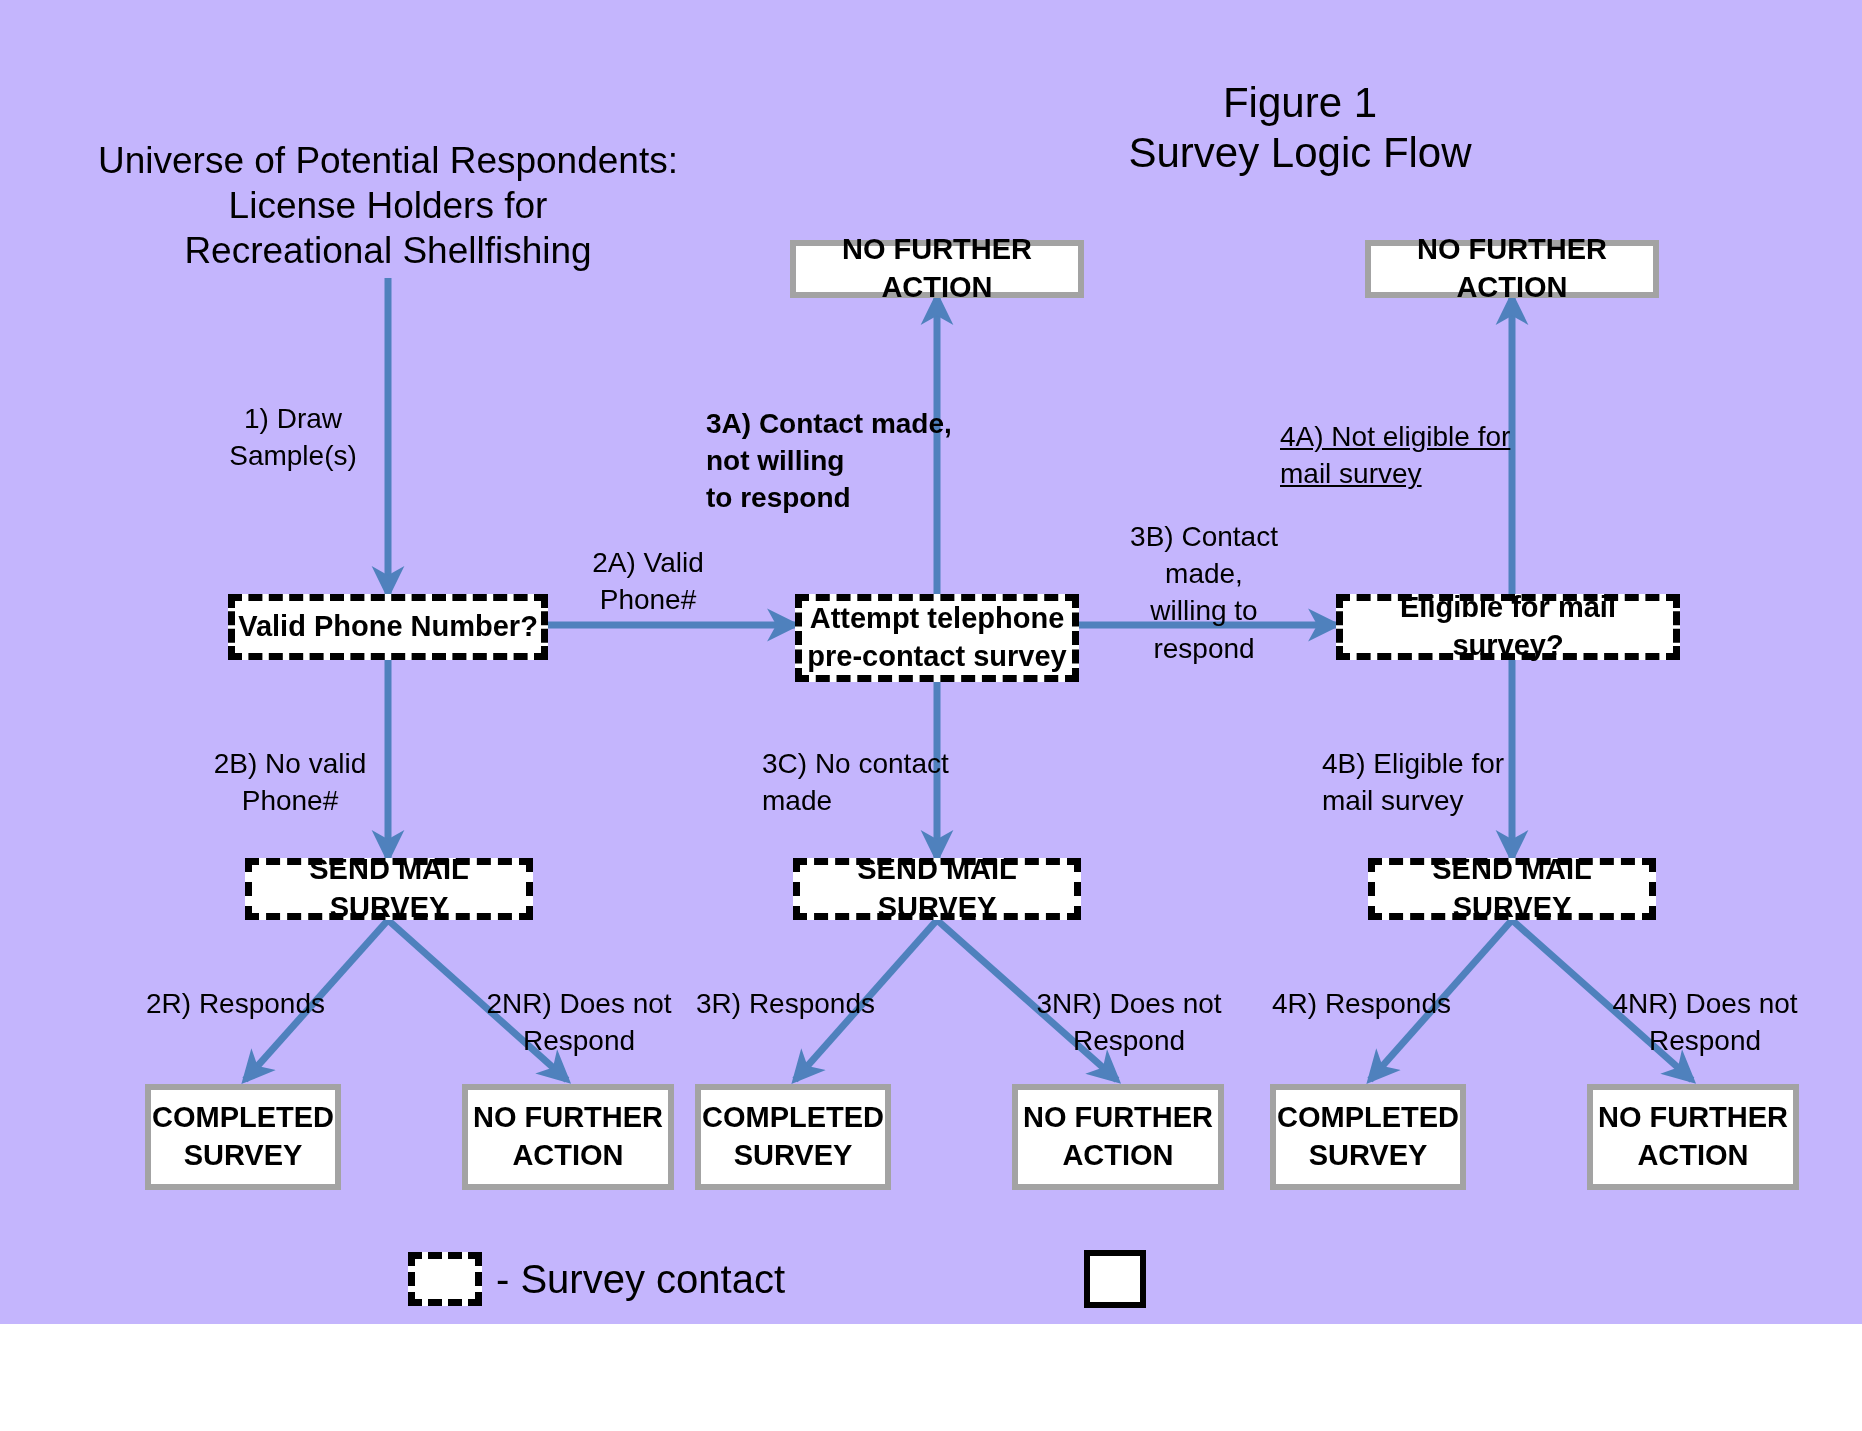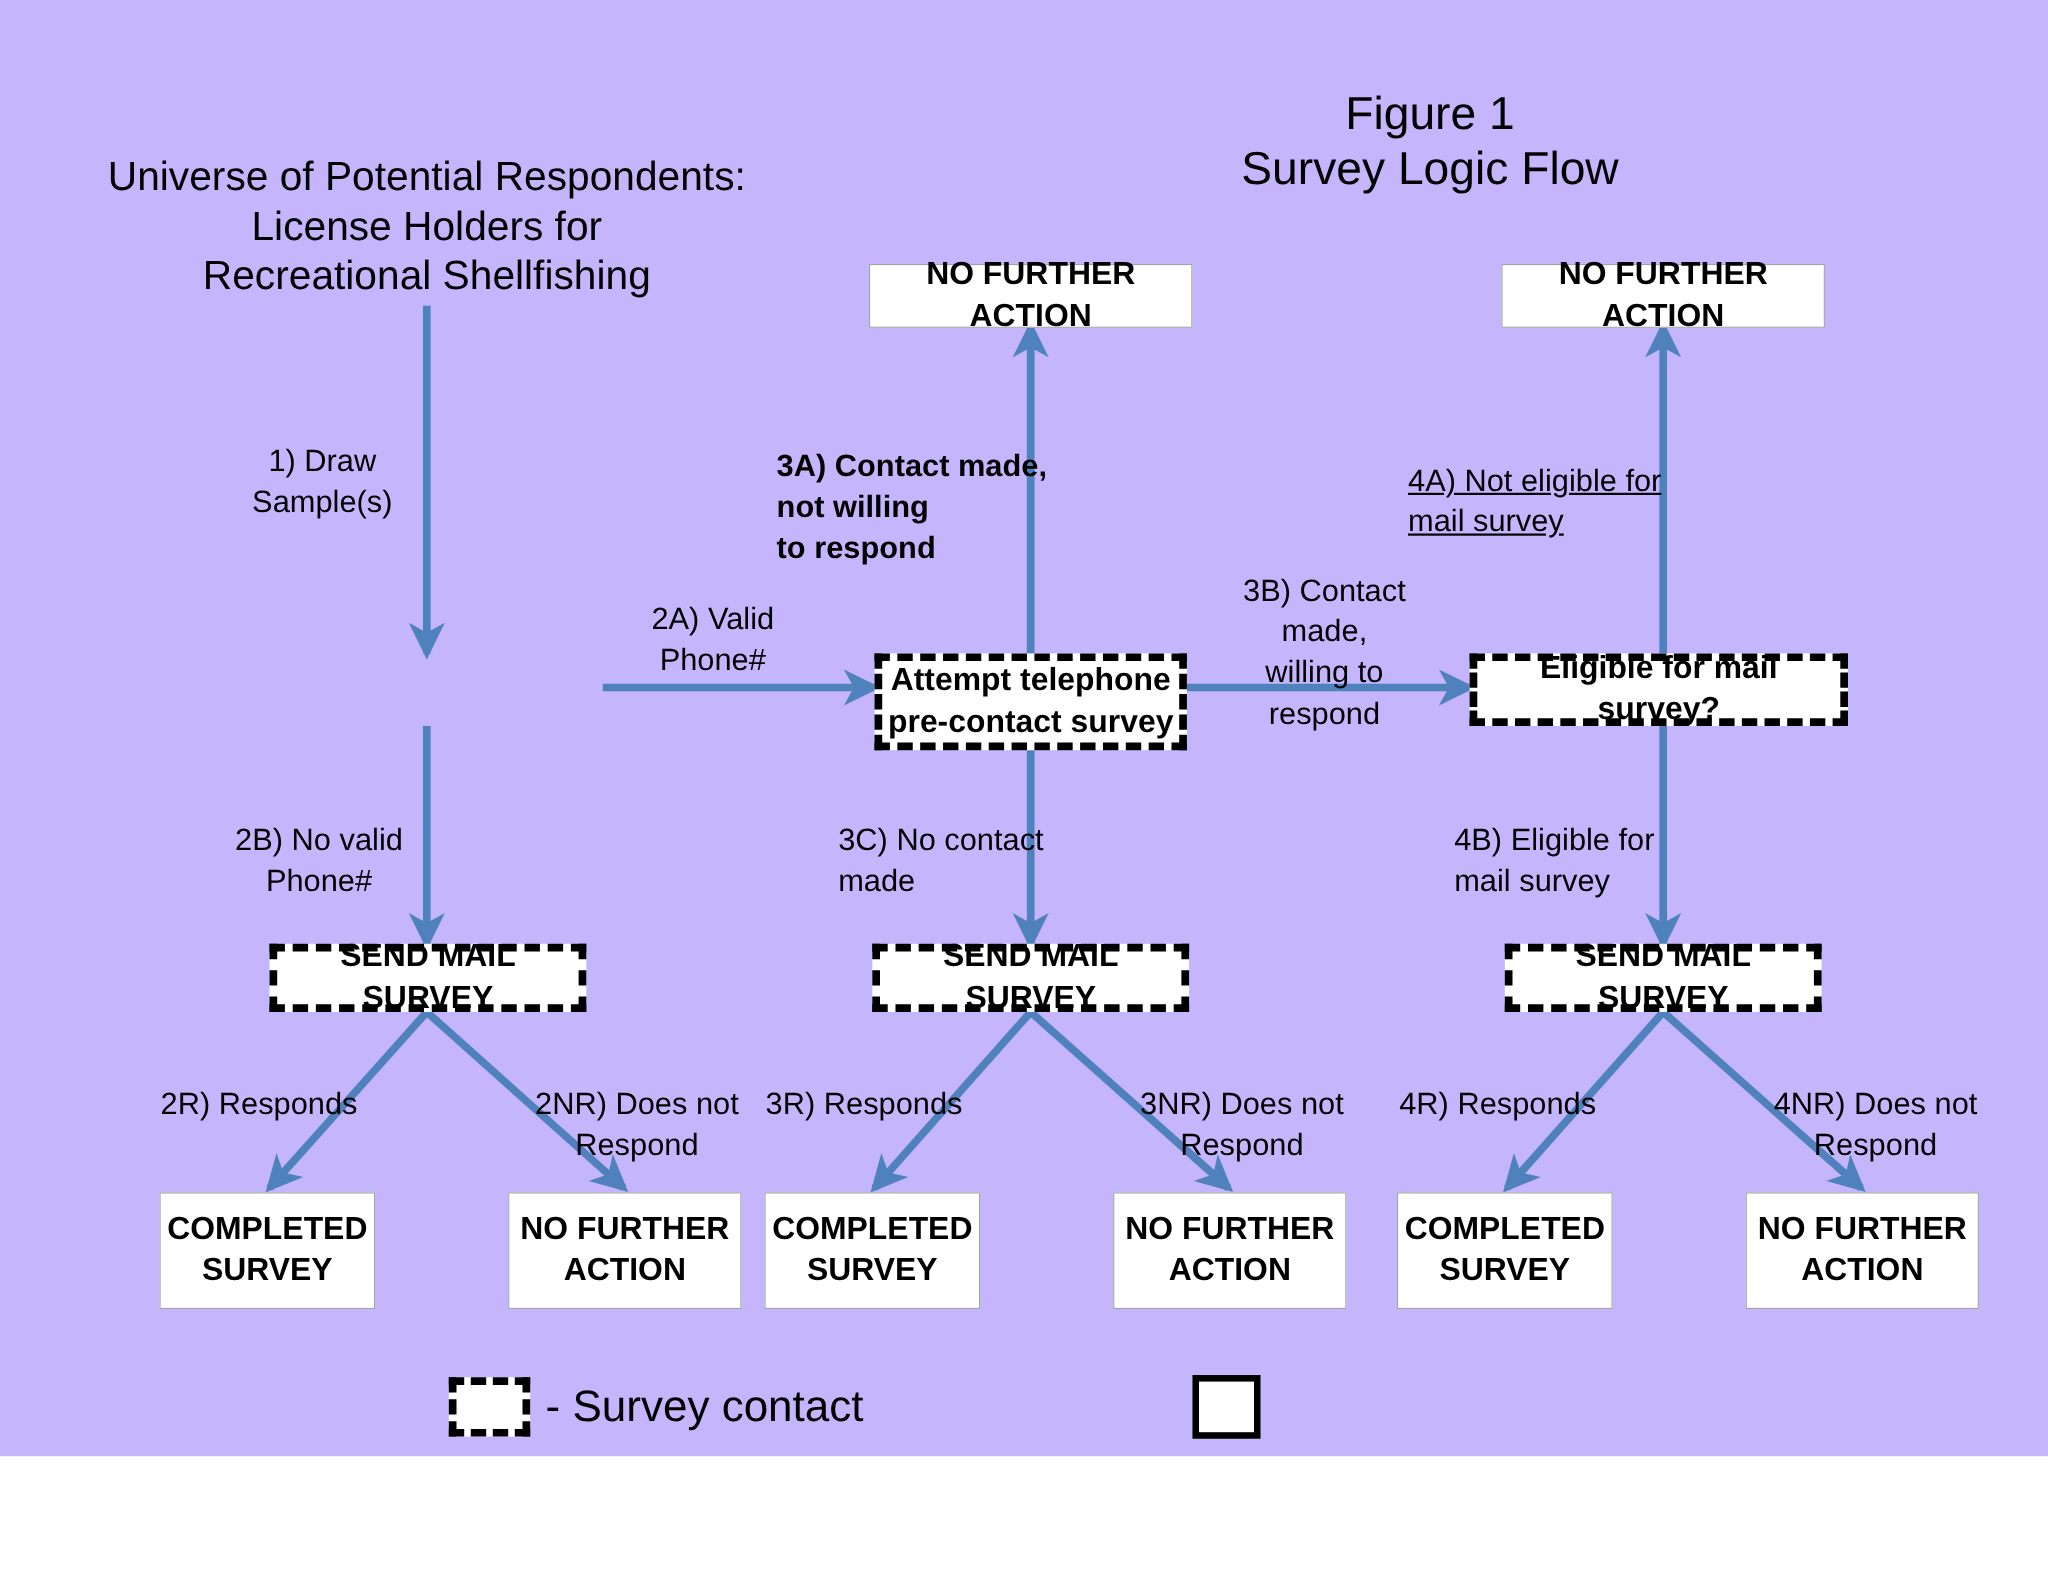--- a/index.html
+++ b/index.html
@@ -65,21 +65,21 @@
     font-weight: bold;
     color: #000;
     white-space: pre-line;
   }
   .node.branch {
     border: 7px dashed #000000;
     font-size: 29px;
     line-height: 1.3;
   }
   .node.endpoint {
-    border: 1px solid #a3a3a3;
+    border: 6px solid #a3a3a3;
     font-size: 29px;
     line-height: 1.3;
   }
   .node.endpoint.cap {
     font-size: 29px;
   }
 
   
   .legend-item {
     display: flex;
@@ -191,20 +191,21 @@
 
   <div class="abs edge-label center" style="left:1254px; top:985px; width:215px;">4R) Responds</div>
 
   <div class="abs edge-label center" style="left:1596px; top:985px; width:218px;">4NR) Does not
 Respond</div>
 
   <div class="abs node endpoint" style="left:790px; top:240px; width:294px; height:58px;">NO FURTHER ACTION</div>
 
   <div class="abs node endpoint" style="left:1365px; top:240px; width:294px; height:58px;">NO FURTHER ACTION</div>
 
+  <div class="abs node branch" style="left:228px; top:594px; width:320px; height:66px;">Valid Phone Number?</div>
 
   <div class="abs node branch" style="left:795px; top:594px; width:284px; height:88px;">Attempt telephone
 pre-contact survey</div>
 
   <div class="abs node branch" style="left:1336px; top:594px; width:344px; height:66px;">Eligible for mail survey?</div>
 
   <div class="abs node branch" style="left:245px; top:858px; width:288px; height:62px;">SEND MAIL SURVEY</div>
 
   <div class="abs node branch" style="left:793px; top:858px; width:288px; height:62px;">SEND MAIL SURVEY</div>
 

